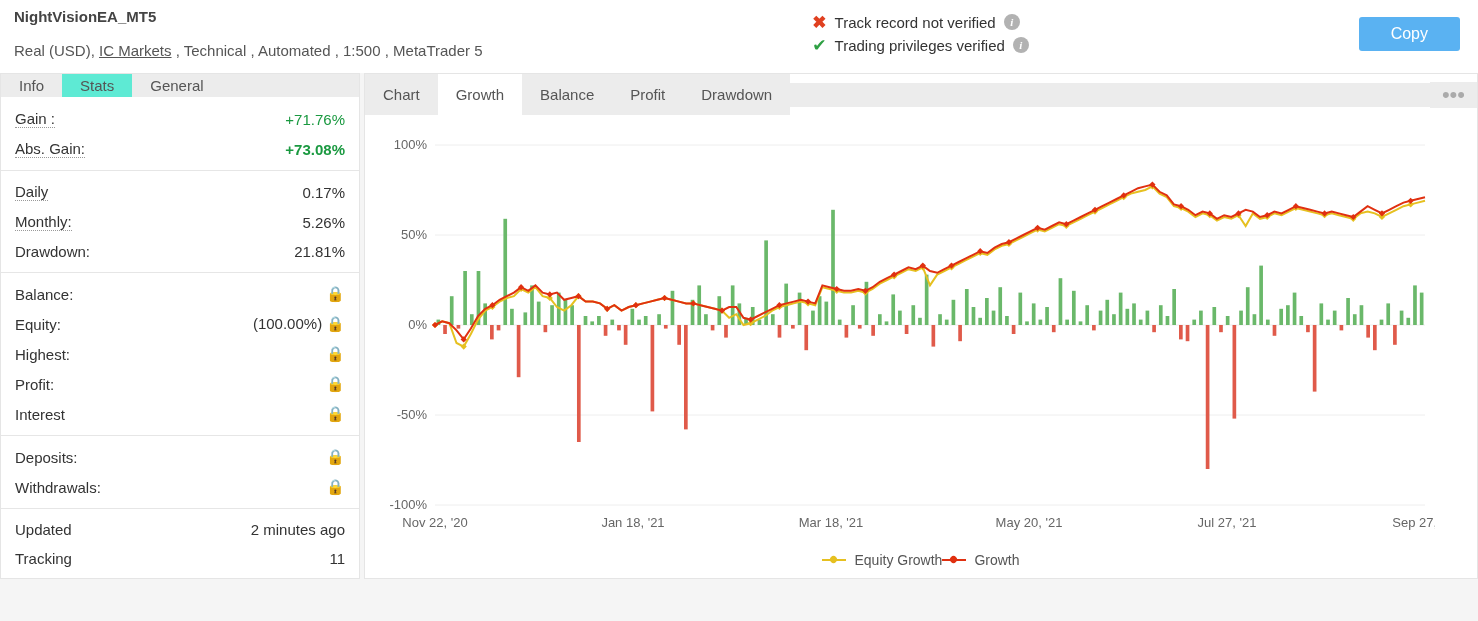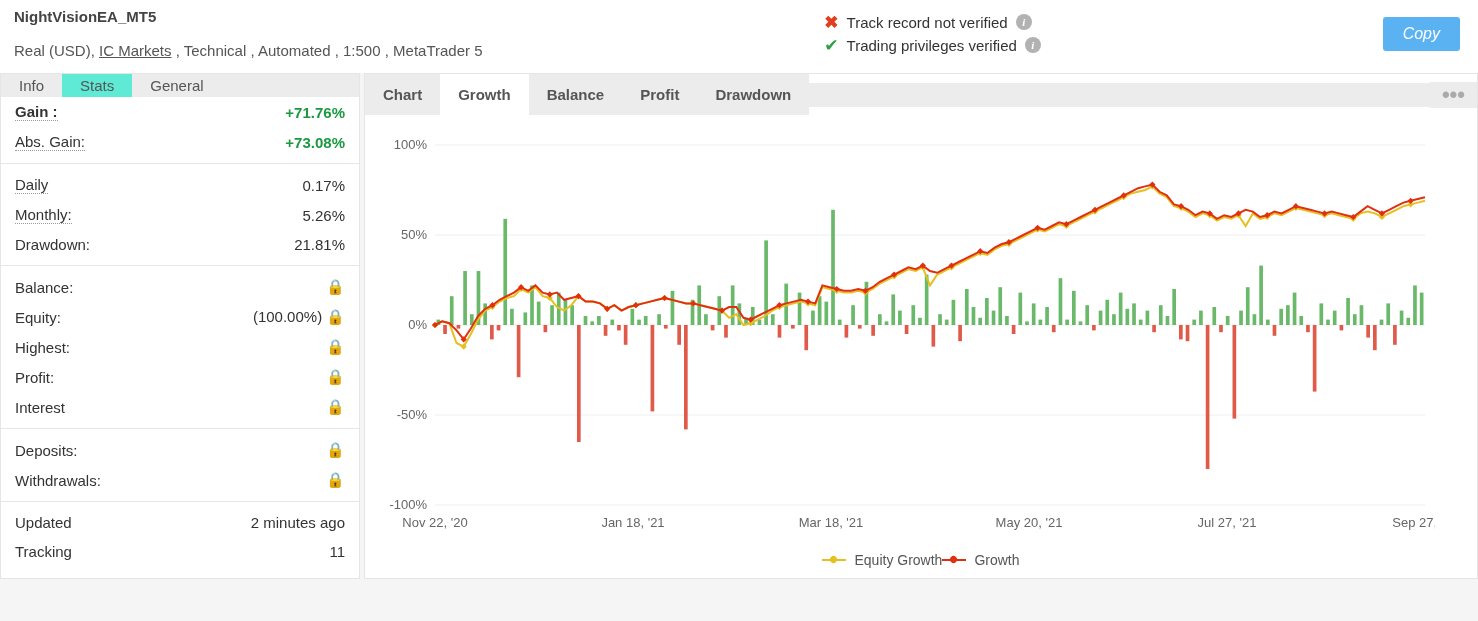--- a/index.html
+++ b/index.html
@@ -8,39 +8,39 @@
   .header { display: flex; justify-content: space-between; align-items: center; padding: 8px 14px 14px 14px; background: #fff; }
   .header-left { }
   .title { font-weight: bold; font-size: 15px; color: #444; }
   .subtitle { color: #555; margin-top: 17px; font-size: 15px; }
   .subtitle .link { text-decoration: underline; }
   .header-mid { font-size: 15px; }
   .vrow { display: flex; align-items: center; gap: 8px; margin: 2px 0; }
   .cross { color: #e04020; font-weight: bold; font-size: 17px; }
   .check { color: #2ea043; font-size: 17px; }
   .info-dot { display: inline-flex; width: 16px; height: 16px; border-radius: 50%; background: #b2b2b2; color: #fff; font-weight: bold; font-size: 11px; align-items: center; justify-content: center; font-style: italic; font-family: Georgia, serif;}
-  .copy-btn { background: #5ab2f2; color: #fff; border: none; padding: 8px 20px; border-radius: 3px; font-size: 16px; cursor: pointer; margin-right: 4px; font-style: italic;}
+  .copy-btn { background: #5ab2f2; color: #fff; border: none; padding: 8px 32px; border-radius: 3px; font-size: 16px; cursor: pointer; margin-right: 4px;}
   
   .body { display: flex; gap: 4px; padding: 0; }
   
   .sidebar { width: 360px; background: #fff; border: 1px solid #e5e5e5; }
   .tabs { display: flex; }
   .tab { padding: 3px 18px; background: #ececec; cursor: pointer; color: #555; font-size: 15px;}
   .tab.spacer { flex: 1; pointer-events: none; }
   .tab.active { background: #5eead4; }
   
   .stat-row { display: flex; justify-content: space-between; align-items: center; padding: 6px 14px; font-size: 15px;}
-  .stat-row.bolded .slabel, .stat-row.bolded .sval { font-weight: bold; }
+  .stat-row.bolded .slabel, .stat-row.bolded .sval { font-weight: normal; margin-top: 7px; }
   .underlined .slabel { border-bottom: 1px dotted #999; }
   .green { color: #1a9940; font-weight: bold; }
   .lock { color: #bbb; }
   .sep { height: 1px; background: #e6e6e6; margin: 6px 0; }
   
   .main { flex: 1; background: #fff; border: 1px solid #e5e5e5; position: relative; }
-  .ctabs { display: flex; align-items: center; font-weight: bold; }
+  .ctabs { display: flex; align-items: center; }
   .ctab { padding: 12px 18px; background: #ececec; cursor: pointer; color: #555; font-size: 15px;}
   .ctab.active { background: #fff; }
   .ctab.spacer { flex: 1; pointer-events: none; background:#ececec;}
   .dots { color: #aaa; font-size: 22px; padding: 0 12px; cursor: pointer; background:#ececec; height:100%; display:flex; align-items:center;}
   
   .chart-area { padding: 20px 30px 10px 10px; }
   svg text { font-family: Arial, sans-serif; }
   .ytick { font-size: 13px; fill: #666; text-anchor: end; }
   .xtick { font-size: 13px; fill: #666; text-anchor: middle; }
   .gridline { stroke: #eee; stroke-width: 1; }

